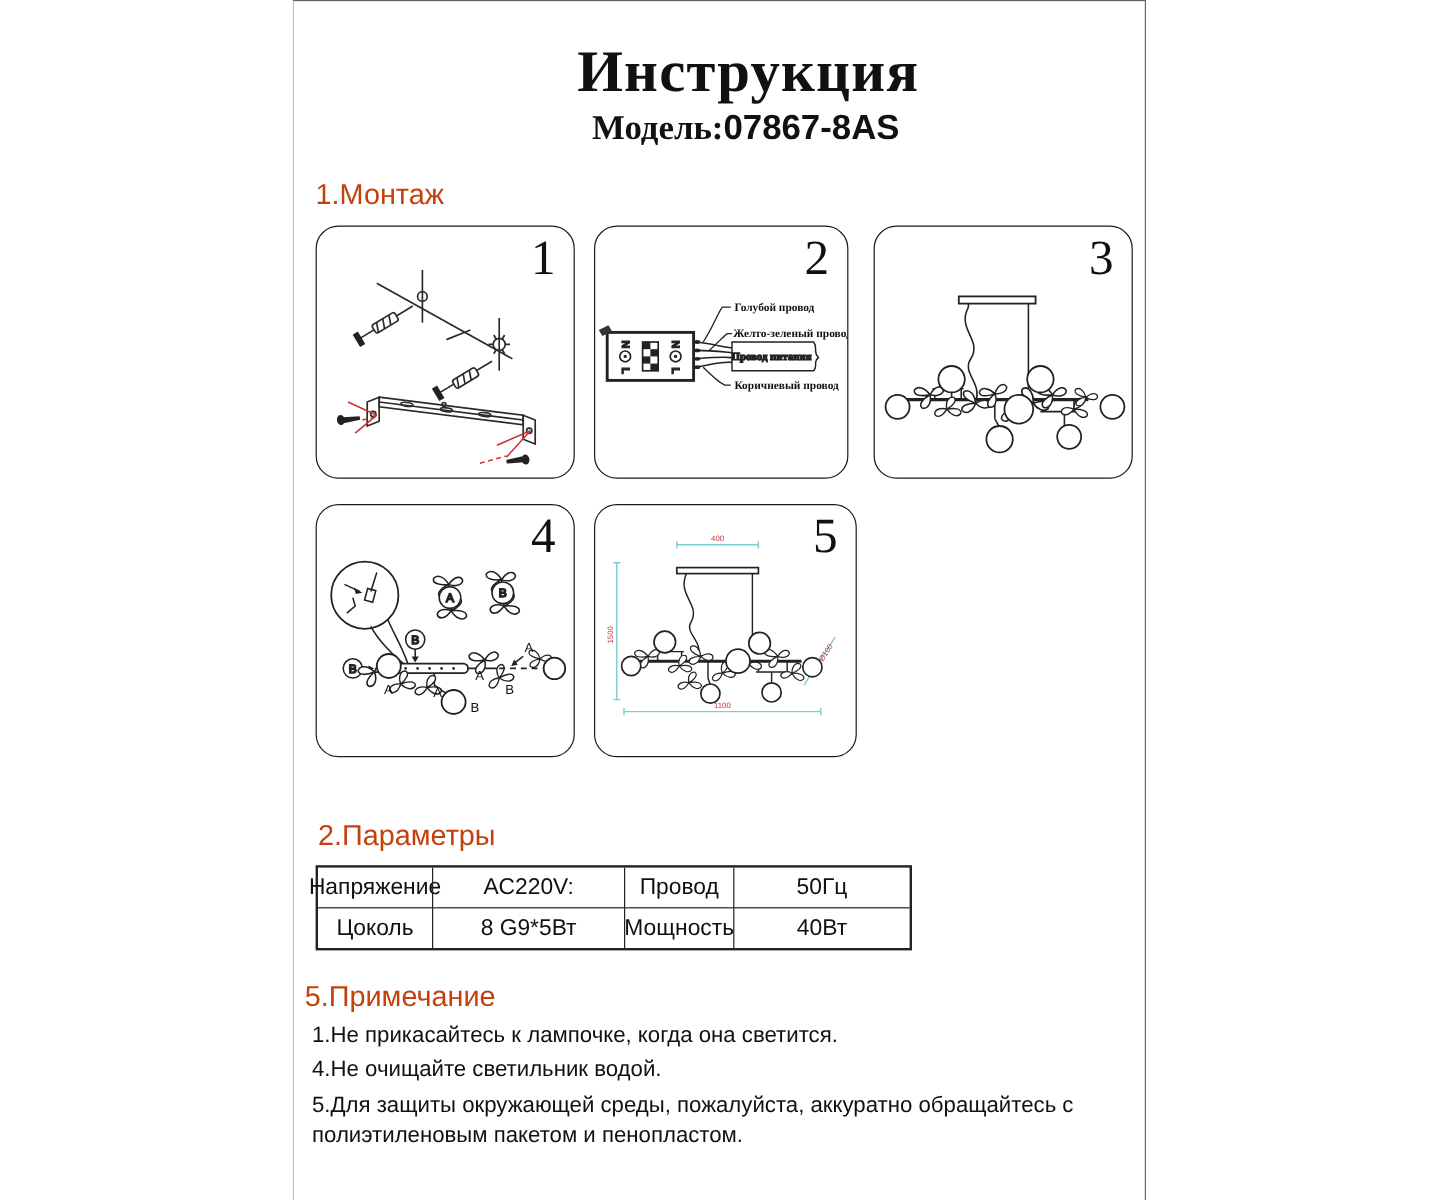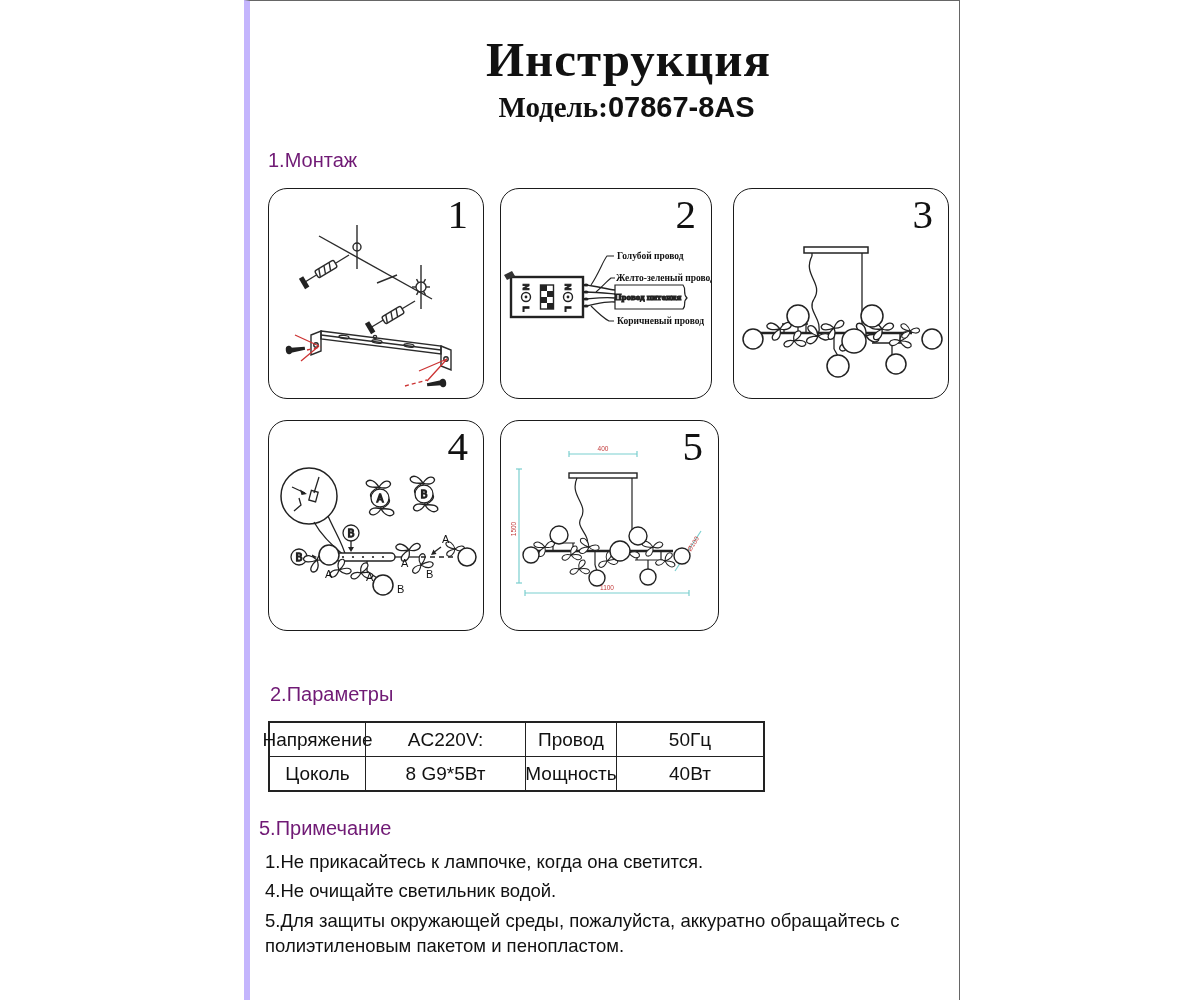--- a/index.html
+++ b/index.html
@@ -1,27 +1,27 @@
 <!DOCTYPE html>
 <html><head>
 <meta charset="utf-8">
 <style>
   html,body{margin:0;padding:0;background:#fff;}
   .stage{position:relative;width:1200px;height:1000px;background:#fff;overflow:hidden;
          font-family:"Liberation Sans",sans-serif;color:#111;}
   .page{position:absolute;left:244px;top:0;width:709px;height:1000px;background:#fff;
-        border-left:6px solid #c4b5fd;border-right:1px solid #666;border-top:1px solid #666;}
+        border-left:1px solid #c4b5fd;border-right:1px solid #666;border-top:1px solid #666;}
   .title{position:absolute;top:30px;left:0;right:0;text-align:center;
          font-family:"Liberation Serif",serif;font-weight:bold;font-size:49px;
          letter-spacing:1px;transform:translateX(24px);}
   .model-line{position:absolute;top:90px;left:0;right:0;text-align:center;font-size:29px;
               font-weight:bold;transform:translateX(22px);}
   .model-label{font-family:"Liberation Serif",serif;}
   .model-value{font-family:"Liberation Sans",sans-serif;text-align:right;}
-  .h{position:absolute;font-size:20px;color:#701a75;}
+  .h{position:absolute;font-size:24px;color:#c2410c;}
   .panel{position:absolute;border:1.6px solid #1b1b1b;border-radius:19px;background:#fff;}
   .panel svg{position:absolute;left:0;top:0;}
   .panel .num{position:absolute;top:1px;right:15px;font-family:"Liberation Serif",serif;
               font-size:41px;color:#111;line-height:1.2;}
   .ptable{position:absolute;left:18px;top:720px;display:grid;
           grid-template-columns:95px 160px 91px 147px;border:2px solid #222;background:#fff;}
   .ptable .cell{height:33px;display:flex;align-items:center;justify-content:center;
                 font-size:19px;border-left:1.5px solid #222;border-top:1.5px solid #222;}
   .ptable .cell:nth-child(4n+1){border-left:none;}
   .ptable .cell:nth-child(-n+4){border-top:none;}

